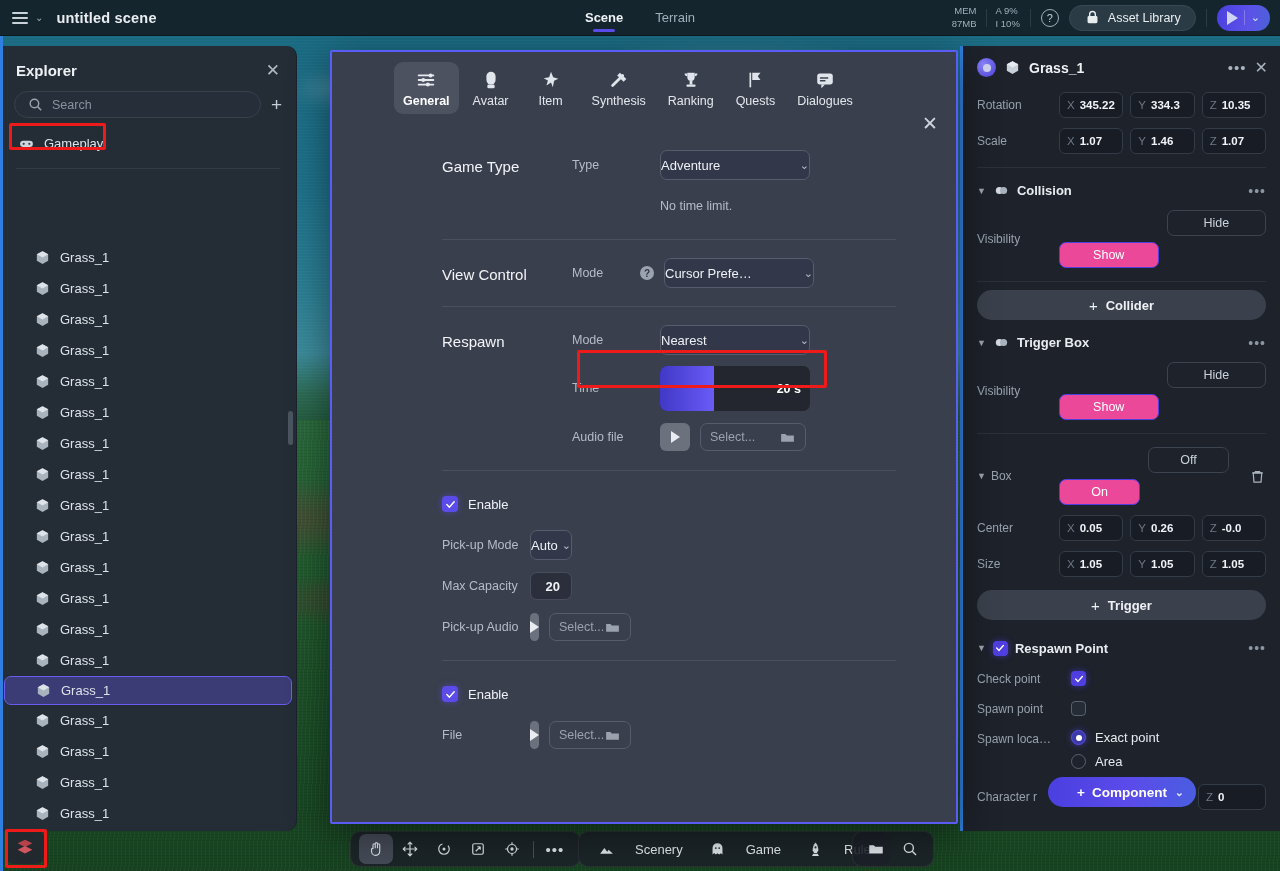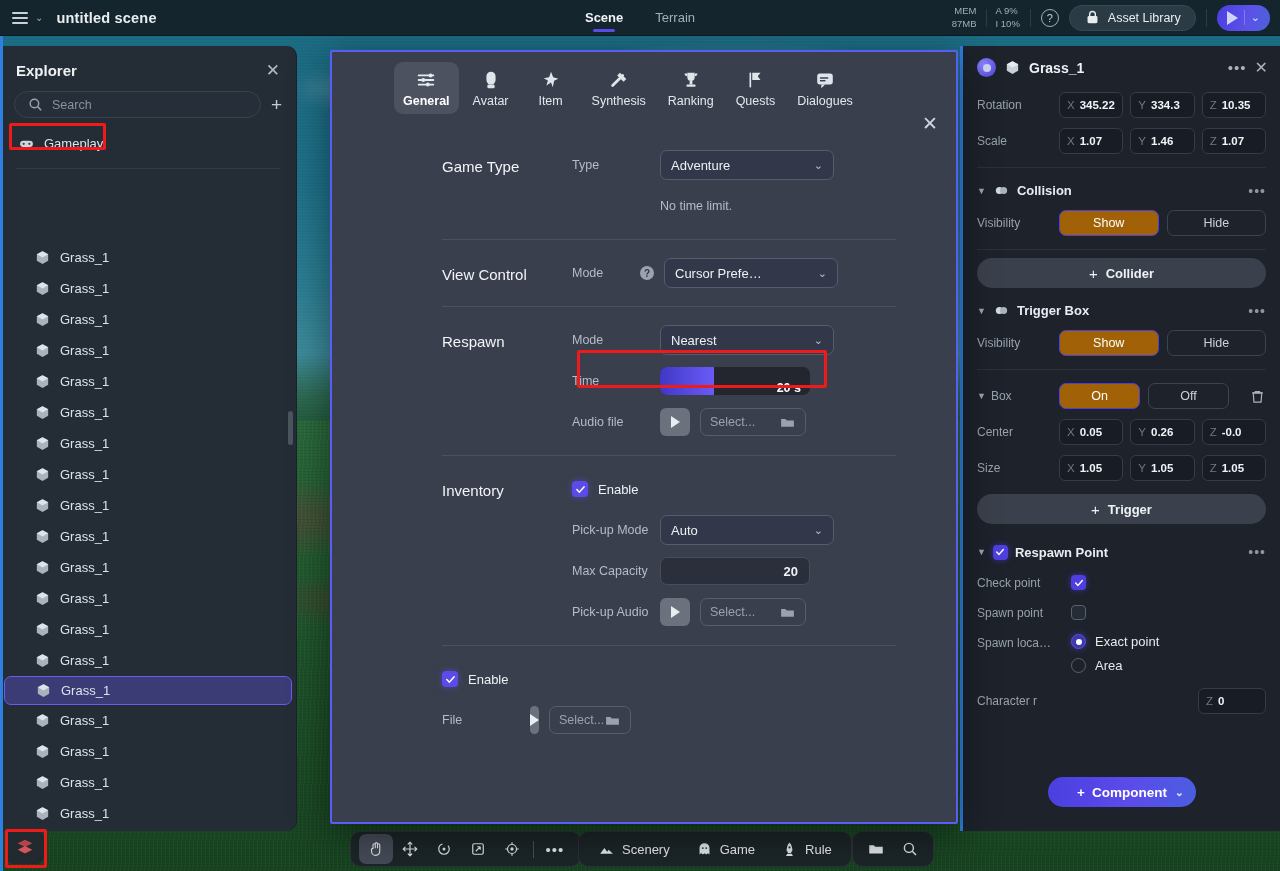--- a/index.html
+++ b/index.html
@@ -134,29 +134,29 @@
   .dlg-inner { padding: 24px 60px 20px 110px; }
 
   .sec { display:grid; grid-template-columns: 130px 1fr; padding:6px 0 14px; }
   .sec-title { font-size:15px; font-weight:400; color:#f2f4f7; padding-top:8px; }
   .sec-rows { display:flex; flex-direction:column; gap:11px; }
   .row { display:flex; align-items:center; gap:10px; min-height:30px; }
   .row-lab { font-size:12.5px; color:#b5bcc7; width:78px; flex:0 0 78px; line-height:1.15; }
   .note { font-size:12.5px; color:#b5bcc7; padding-left:0; }
 
   .select {
-    width:174px; height:30px; border-radius:7px; border:1px solid #565c6b; background:#32374a;
-    display:flex; align-items:center; padding:0 10px; font-size:13px; color:#eef1f5; cursor:pointer;
+    width:150px; height:30px; border-radius:7px; border:1px solid #565c6b; background:#32374a;
+    display:flex; align-items:center; padding:0 0; font-size:13px; color:#eef1f5; cursor:pointer;
   }
   .select .cv { margin-left:auto; color:#b9c0cb; font-size:11px; }
   .qmark { width:14px; height:14px; border-radius:50%; background:#9aa3af; color:#32374a; font-size:10px; font-weight:700; display:flex; align-items:center; justify-content:center; flex:0 0 14px;}
 
   .slider {
-    width:150px; height:28px; border-radius:7px; background:#23262f; position:relative; overflow:hidden;
-    display:flex; align-items:flex-end; justify-content:flex-end; padding-right:9px; cursor:pointer;
+    width:150px; height:45px; border-radius:7px; background:#23262f; position:relative; overflow:hidden;
+    display:flex; align-items:center; justify-content:flex-end; padding-right:9px; cursor:pointer;
   }
   .slider .fill { position:absolute; left:0; top:0; bottom:0; background:linear-gradient(90deg,#4038c6,#6a5bf8); }
   .slider .val { position:relative; font-size:12.5px; color:#fff; font-weight:600; }
 
   .numfield {
     width:150px; height:28px; border-radius:7px; background:#2b2f3b; border:1px solid #474d5c;
     display:flex; align-items:center; justify-content:flex-end; padding-right:11px;
     font-size:13px; color:#f0f3f6; font-weight:600;
   }
   .playbtn { width:30px; height:28px; border-radius:6px; background:#6c717e; display:flex; align-items:center; justify-content:center; cursor:pointer;}
@@ -200,21 +200,21 @@
   .grp-head { display:flex; align-items:center; gap:7px; padding:6px 14px; }
   .grp-tri { color:#9aa4ae; font-size:9px; }
   .grp-name { font-size:13px; font-weight:700; color:#e9edf2; }
   .grp-dots { margin-left:auto; color:#8d97a2; font-size:14px; letter-spacing:1px; cursor:pointer; }
 
   .seg { display:flex; gap:8px; flex:1; }
   .seg .b {
     flex:1; height:26px; border-radius:7px; display:flex; align-items:center; justify-content:center;
     font-size:12.5px; color:#c9d1da; cursor:pointer; border:1px solid #3c4450; background:transparent;
   }
-  .seg .b.on { background:#a16207; color:#fff; border-color:#4f3fe0; }
+  .seg .b.on { background:#ec4899; color:#fff; border-color:#4f3fe0;margin-top:32px; }
 
   .addbtn {
     margin:8px 14px; height:30px; border-radius:15px; background:#3b414c;
     display:flex; align-items:center; justify-content:center; gap:8px;
     font-size:13px; color:#eef1f5; font-weight:600; cursor:pointer;
   }
   .addbtn .p { font-size:15px; font-weight:400; }
 
   .trash { color:#aab3bd; font-size:14px; cursor:pointer; margin-left:4px;}
   .chk-sm { width:15px;height:15px;border-radius:4px; cursor:pointer; flex:0 0 15px; }
@@ -234,21 +234,21 @@
   .comp-btn .cv { position:absolute; right:12px; font-size:11px; color:#dfe2fb; }
 
   
   .bt-group {
     position:absolute; height:36px; border-radius:10px; background:rgba(28,33,41,.88);
     display:flex; align-items:center; z-index:35; border:1px solid rgba(255,255,255,.07);
   }
   .bt-btn { width:34px; height:30px; display:flex; align-items:center; justify-content:center; cursor:pointer; border-radius:7px; }
   .bt-btn.active { background:#454b57; }
   .bt-sep { width:1px; height:17px; background:#4a515c; margin:0 4px; }
-  .bt-tab { display:flex; align-items:center; gap:7px; padding:0 13px; height:30px; font-size:13px; color:#e6eaf0; cursor:pointer; }
+  .bt-tab { display:flex; align-items:center; gap:20px; padding:0 13px; height:30px; font-size:13px; color:#e6eaf0; cursor:pointer; }
 
   .layers-btn {
     position:absolute; left:6px; top:830px; width:38px; height:34px; border-radius:8px;
     background:rgba(34,39,48,.9); display:flex; align-items:center; justify-content:center; z-index:35; cursor:pointer;
   }
 
   .blue-edge { position:absolute; left:0; top:36px; width:3px; height:835px; background:#2f7fe0; z-index:36; }
 </style>
 </head>
 <body>
@@ -605,21 +605,20 @@
                 <svg class="fold ico" viewBox="0 0 24 24" width="15" height="15">
                   <path d="M3 7h6l2 2h10v9H3z" fill="#9aa2ae"></path>
                 </svg>
               </div>
             </div>
           </div>
         </div>
         <div class="hr"></div>
 
         <div class="sec" style="padding-top:18px">
-          <div class="sec-title">Inventory</div>
           <div class="sec-rows">
             <div class="row">
               <div class="chk">
                 <svg width="11" height="11" viewBox="0 0 24 24">
                     <path d="M4 12l5.5 6L20 6" stroke="#fff" stroke-width="3.2" fill="none" stroke-linecap="round"></path>
                   </svg>
               </div>
               <span class="chk-lab">Enable</span>
             </div>
             <div class="row">

